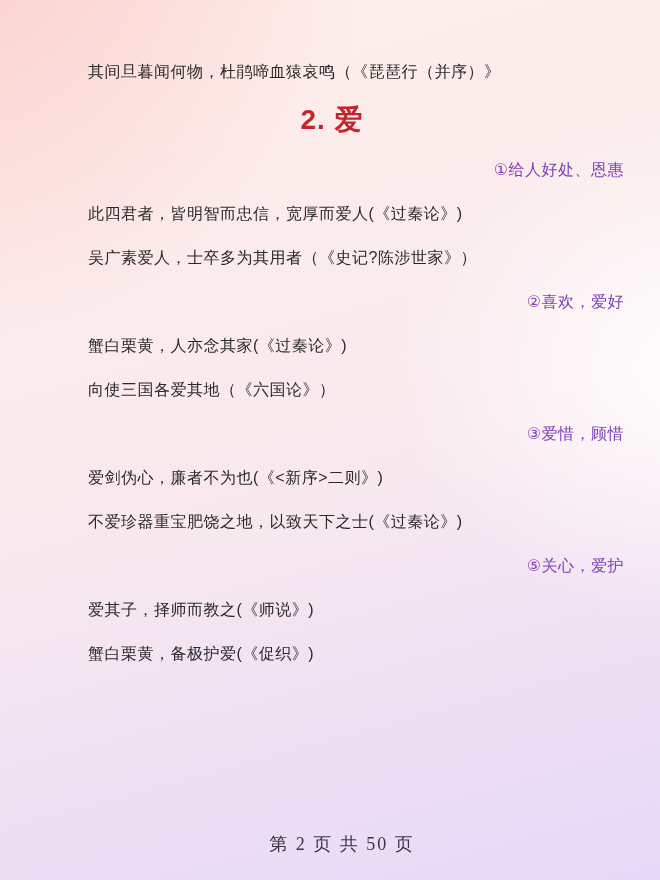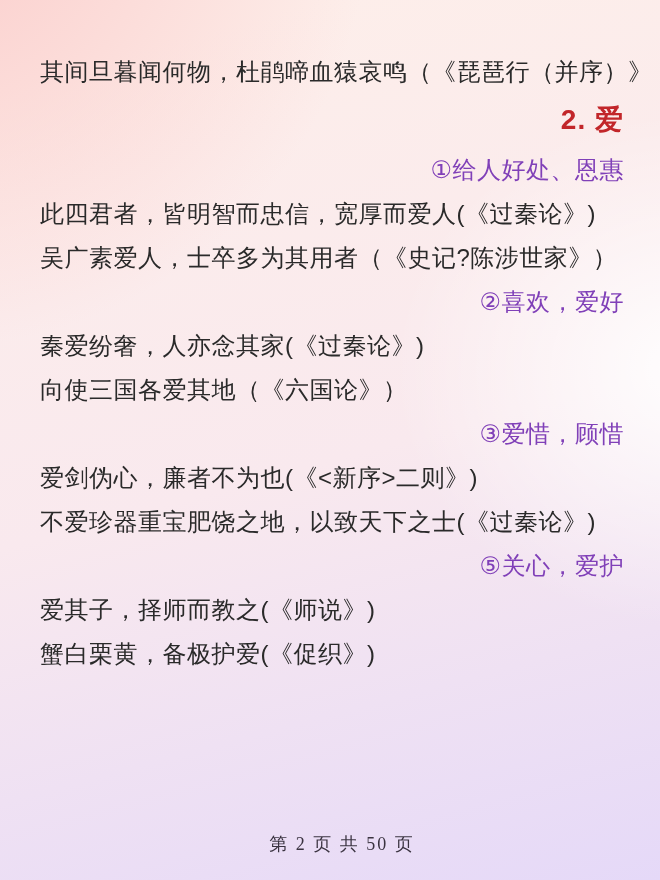--- a/index.html
+++ b/index.html
@@ -15,32 +15,33 @@
     background-color: #f3ecf6;
     background-image:
       radial-gradient(120% 90% at -10% -10%, #fbccca 0%, rgba(251,204,202,0) 55%),
       radial-gradient(70% 45% at 105% 42%, rgba(255,255,255,0.95) 0%, rgba(255,255,255,0) 65%),
       linear-gradient(165deg, #fdeeea 8%, #f9e9ee 52%, #e5d9f8 100%);
   }
   .content {
     padding: 50px 36px 0 40px;
   }
   .line {
-    font-size: 24px;
+    font-size: 16px;
     line-height: 44px;
     white-space: nowrap;
     color: var(--body_text, #2a2a2a);
     letter-spacing: 0.5px;
+    margin-left: 48px;
   }
   .intro {
     margin-bottom: 2px;
   }
   .heading {
     margin: 6px 0 8px 0;
-    text-align: right;
+    text-align: center;
     font-size: 28px;
     font-weight: bold;
     line-height: 40px;
     color: var(--heading_red, #c2262a);
     letter-spacing: 1px;
   }
   .label {
     color: var(--label_purple, #8040b8);
     text-align: right;
   }
@@ -65,21 +66,21 @@
 
     <div class="line intro">其间旦暮闻何物，杜鹃啼血猿哀鸣（《琵琶行（并序）》</div>
 
     <div class="heading">2. 爱</div>
 
     <div class="line label">①给人好处、恩惠</div>
     <div class="line">此四君者，皆明智而忠信，宽厚而爱人(《过秦论》)</div>
     <div class="line">吴广素爱人，士卒多为其用者（《史记?陈涉世家》）</div>
 
     <div class="line label">②喜欢，爱好</div>
-    <div class="line">秦爱纷奢，人亦念其家(《过秦论》)</div>
+    <div class="line">蟹白栗黄，人亦念其家(《过秦论》)</div>
 
     <div class="line">向使三国各爱其地（《六国论》）</div>
     <div class="line label">③爱惜，顾惜</div>
 
     <div class="line">爱剑伪心，廉者不为也(《&lt;新序&gt;二则》)</div>
     <div class="line">不爱珍器重宝肥饶之地，以致天下之士(《过秦论》)</div>
 
     <div class="line label">⑤关心，爱护</div>
     <div class="line">爱其子，择师而教之(《师说》)</div>
     <div class="line">蟹白栗黄，备极护爱(《促织》)</div>

